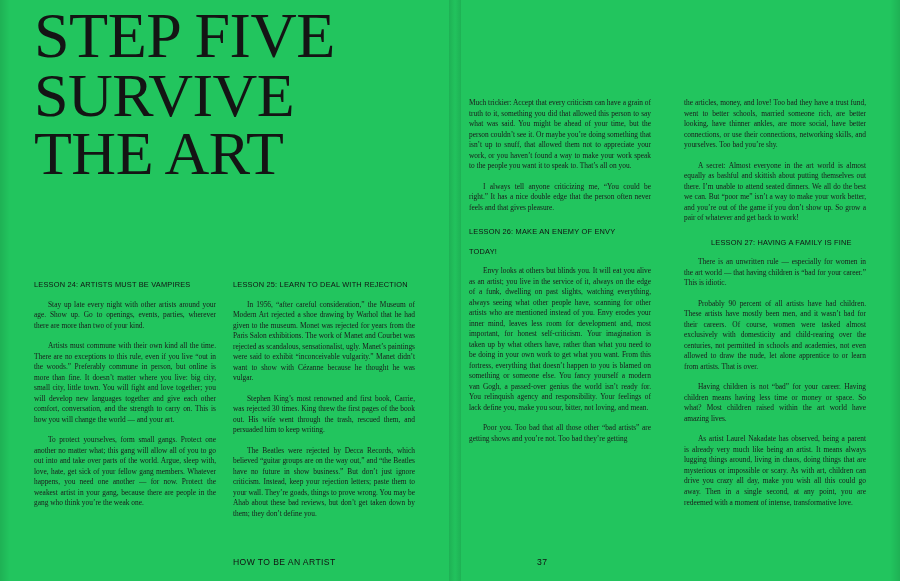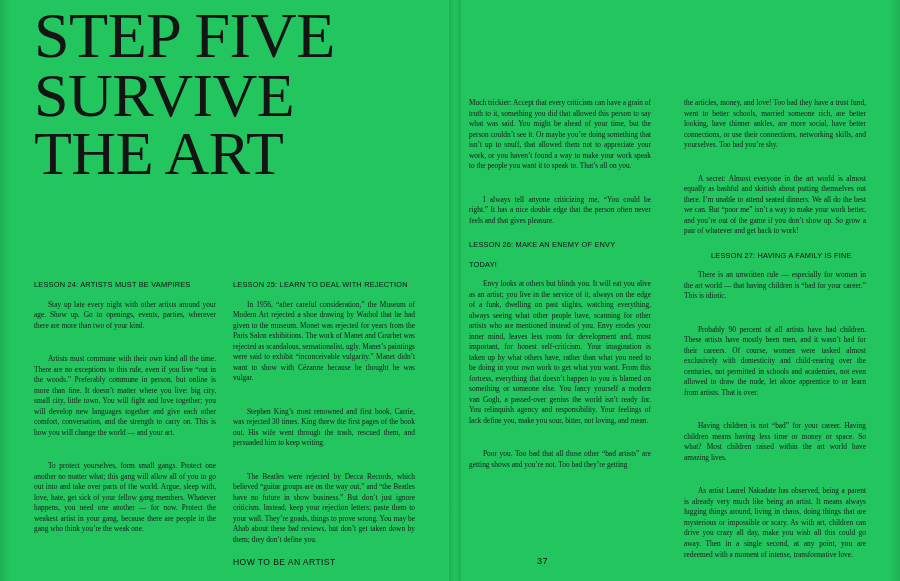--- a/index.html
+++ b/index.html
@@ -64,21 +64,21 @@
     font-size: 7.4px;
     line-height: 1.42;
     text-align: justify;
     color: #1b1b1b;
   }
   .col p {
     margin: 0 0 0 0;
     text-indent: 14px;
   }
   .col p.noindent { text-indent: 0; }
-  .col p + p { margin-top: 23px; }
+  .col p + p { margin-top: 10px; }
 
   .lesson-head {
     font-family: "Liberation Sans", sans-serif;
     font-size: 7.4px;
     letter-spacing: 0.2px;
     text-transform: uppercase;
     text-align: left;
     text-indent: 0;
     margin: 0 0 9px 0;
     color: #111;
@@ -107,21 +107,21 @@
     top: 557px;
     font-family: "Liberation Sans", sans-serif;
     font-size: 8.6px;
     letter-spacing: 0.4px;
     color: #111;
   }
   #footer-right {
     position: absolute;
     left: 537px;
     top: 557px;
-    font-family: Liberation Mono, monospace;
+    font-family: Liberation Sans, sans-serif;
     font-size: 8.6px;
     letter-spacing: 0.4px;
     color: #111;
   }
 </style>
 </head>
 <body>
 
 <div id="page">
 

